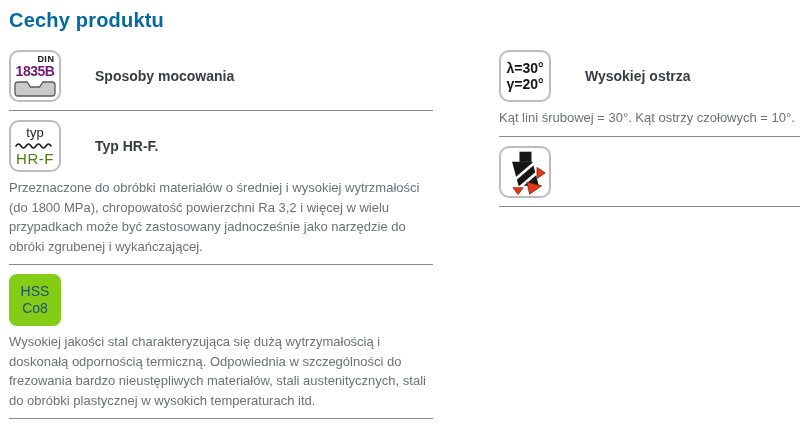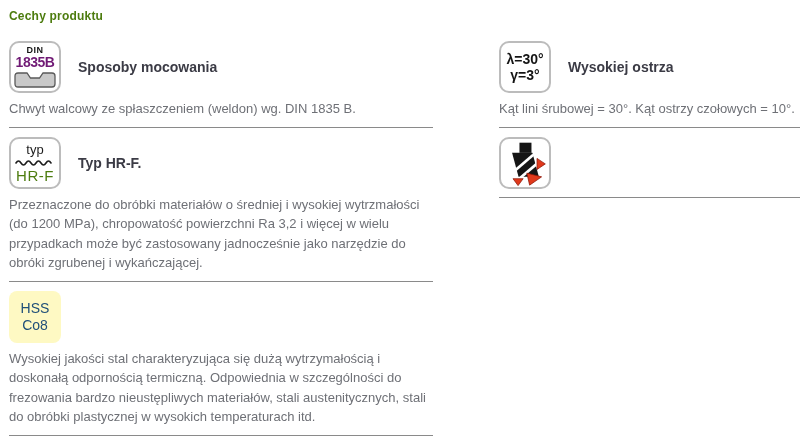--- a/index.html
+++ b/index.html
@@ -6,23 +6,23 @@
   html, body { margin: 0; padding: 0; }
   body {
     width: 800px; height: 442px;
     background: #ffffff;
     font-family: "Liberation Sans", sans-serif;
     overflow: hidden;
   }
   .page { padding: 9px 0 0 9px; }
   .page-title {
     margin: 0 0 18px 0;
-    font-size: 12px;
+    font-size: 20px;
     font-weight: bold;
-    color: #4d7c0f;
+    color: #0369a1;
     letter-spacing: 0.2px;
   }
   .columns { display: flex; }
   .col-left  { width: 424px; margin-right: 66px; flex: 0 0 424px; }
   .col-right { flex: 1; }
 
   .feature-head {
     display: flex;
     align-items: center;
     height: 52px;
@@ -34,44 +34,44 @@
     background: #ffffff;
     display: flex;
     flex-direction: column;
     align-items: center;
     justify-content: center;
     overflow: hidden;
   }
   .icon-box.hss {
     border: none;
     border-radius: 8px;
-    background: #fef9c3;
+    background: #84cc16;
   }
   .feature-title {
-    margin-left: 17px;
+    margin-left: 34px;
     font-size: 14px;
     font-weight: bold;
     color: #3b3b45;
     text-align: center;
   }
   .feature-desc {
     margin: 6px 0 0 0;
     font-size: 13px;
     line-height: 19.5px;
     color: #6e7076;
   }
   .divider {
     border: none;
     border-top: 1px solid #8a8a8a;
     margin: 8px 0 9px 0;
     height: 0;
   }
 
   
-  .din-text { text-align: center; line-height: 1; margin-bottom: 3px; }
+  .din-text { text-align: right; line-height: 1; margin-bottom: 3px; }
   .din-l1 { display: block; font-size: 9px;  font-weight: bold; color: #141414; letter-spacing: 0.5px; }
   .din-l2 { display: block; font-size: 14px; font-weight: bold; color: #701a75; letter-spacing: -0.5px; }
 
   
   .typ-l1 { font-size: 13px; color: #1c1c1c; line-height: 13px; text-align: center; }
   .typ-l2 { font-size: 15px; color: #4d7c0f; line-height: 15px; letter-spacing: 0.5px; }
   .wave-svg { margin: 1px 0; }
 
   
   .hss-l { font-size: 14px; color: #215079; line-height: 17px; }
@@ -95,36 +95,35 @@
             <div class="din-text">
               <span class="din-l1">DIN</span>
               <span class="din-l2">1835B</span>
             </div>
             <svg width="42" height="16" viewBox="0 0 42 16">
               <path d="M4,1 H13 L16.5,6 H25.5 L29,1 H38 Q41,1 41,4 V12 Q41,15 38,15 H4 Q1,15 1,12 V4 Q1,1 4,1 Z" fill="#c9c9c9" stroke="#5a5a5a" stroke-width="1.3"></path>
             </svg>
           </div>
           <div class="feature-title">Sposoby mocowania</div>
         </div>
-        <p class="feature-desc">Chwyt walcowy ze spłaszczeniem (weldon) wg. DIN 1835 B.</p>
         <hr class="divider">
       </div>
 
       <div>
         <div class="feature-head">
           <div class="icon-box">
             <span class="typ-l1">typ</span>
             <svg class="wave-svg" width="40" height="10" viewBox="0 0 40 10">
               <path d="M1,6 Q3.5,2 6,6 T11,6 T16,6 T21,6 T26,6 T31,6 T36,6" fill="none" stroke="#1c1c1c" stroke-width="1.6" stroke-linecap="round"></path>
             </svg>
             <span class="typ-l2">HR-F</span>
           </div>
           <div class="feature-title">Typ HR-F.</div>
         </div>
-        <p class="feature-desc">Przeznaczone do obróbki materiałów o średniej i wysokiej wytrzmałości (do 1200 MPa), chropowatość powierzchni Ra 3,2 i więcej w wielu przypadkach może być zastosowany jadnocześnie jako narzędzie do obróki zgrubenej i wykańczającej.</p>
+        <p class="feature-desc">Przeznaczone do obróbki materiałów o średniej i wysokiej wytrzmałości (do 1800 MPa), chropowatość powierzchni Ra 3,2 i więcej w wielu przypadkach może być zastosowany jadnocześnie jako narzędzie do obróki zgrubenej i wykańczającej.</p>
         <hr class="divider">
       </div>
 
       <div>
         <div class="feature-head">
           <div class="icon-box hss">
             <span class="hss-l">HSS</span>
             <span class="hss-l">Co8</span>
           </div>
         </div>
@@ -133,21 +132,21 @@
       </div>
 
     </div>
 
     <div class="col-right">
 
       <div>
         <div class="feature-head">
           <div class="icon-box">
             <span class="geo-l">λ=30°</span>
-            <span class="geo-l">γ=3°</span>
+            <span class="geo-l">γ=20°</span>
           </div>
           <div class="feature-title">Wysokiej ostrza</div>
         </div>
         <p class="feature-desc">Kąt lini śrubowej = 30°. Kąt ostrzy czołowych = 10°.</p>
         <hr class="divider">
       </div>
 
       <div>
         <div class="feature-head">
           <div class="icon-box">

